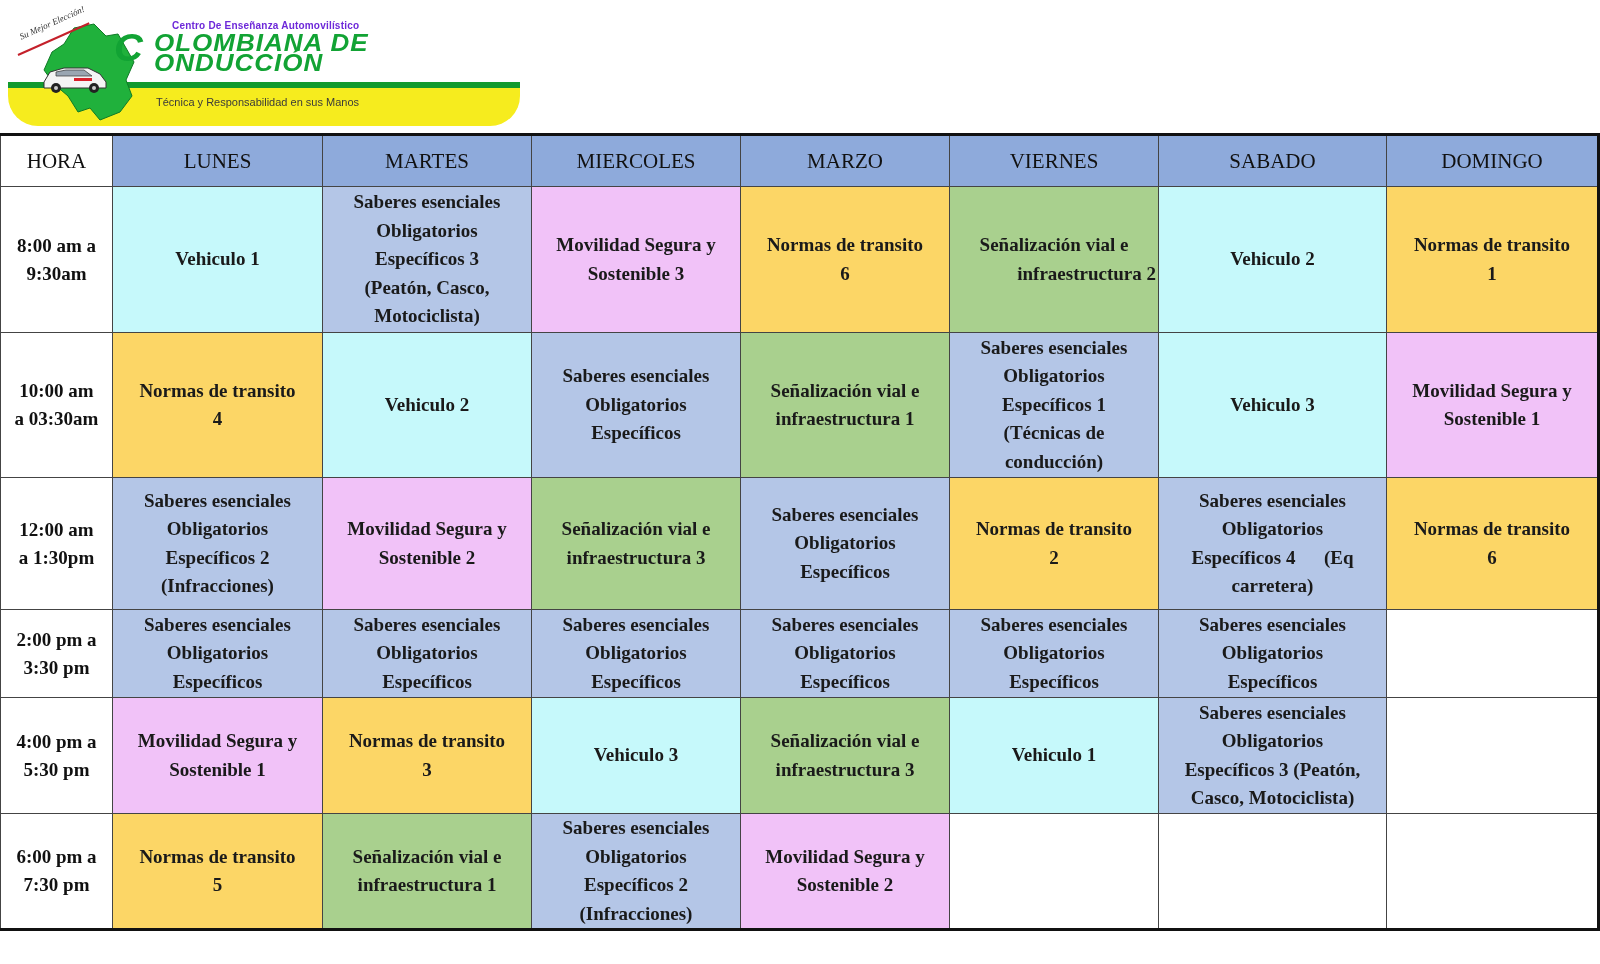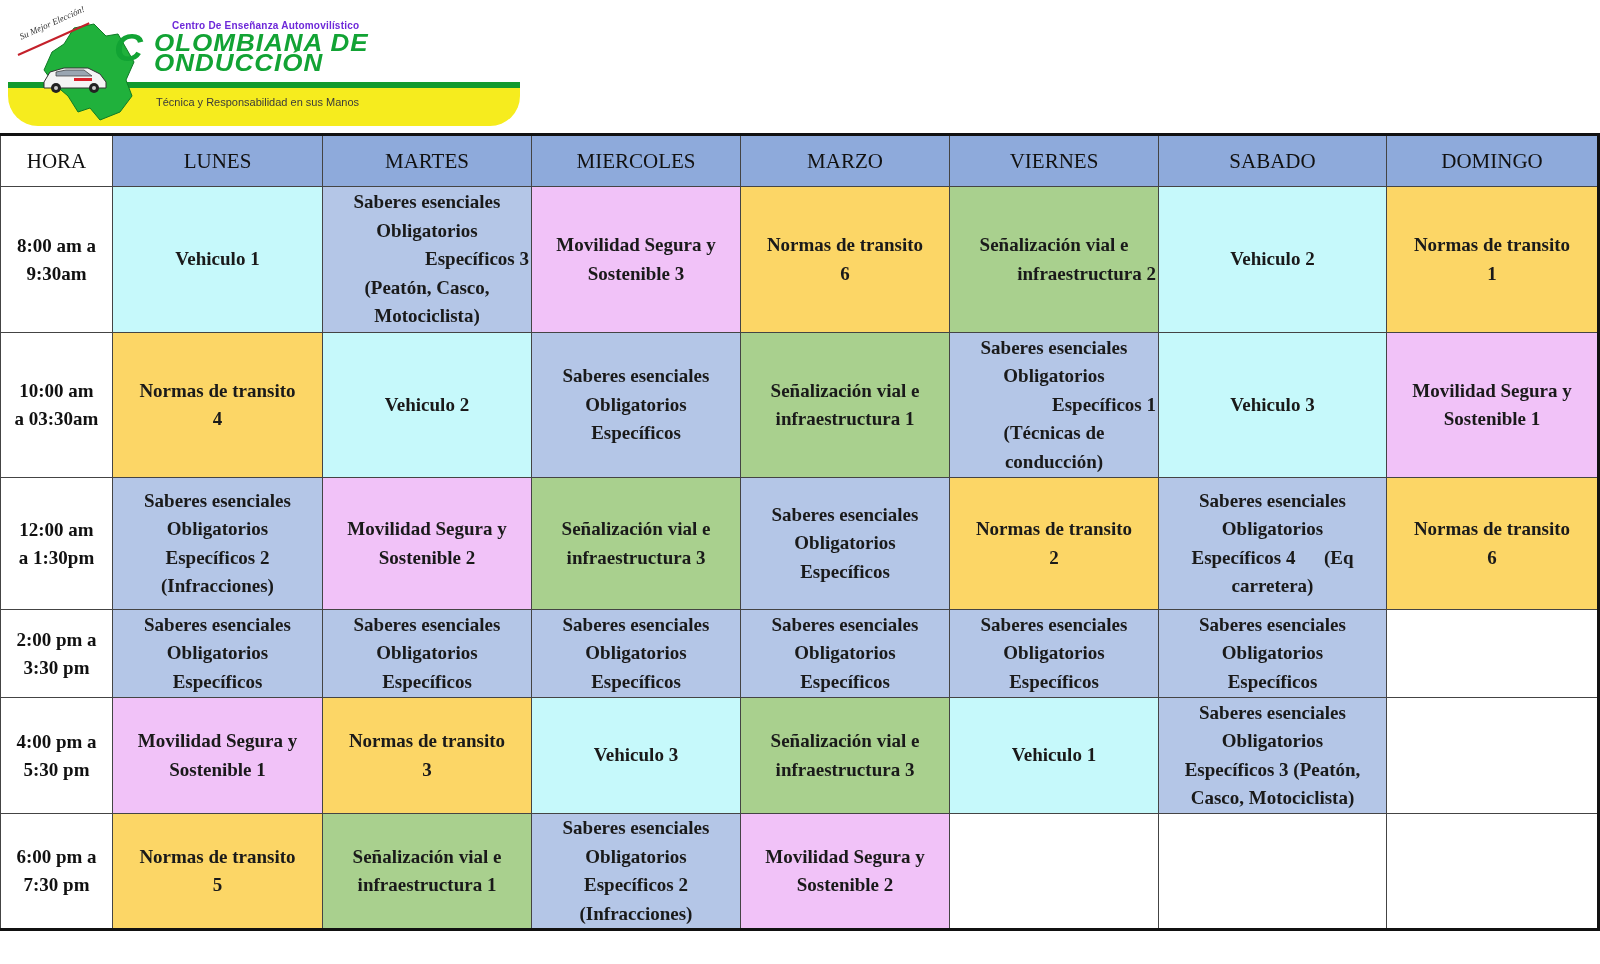--- a/index.html
+++ b/index.html
@@ -98,21 +98,21 @@
           <td class="hour">
             <div>8:00 am a</div>
             <div>9:30am</div>
           </td>
           <td class="c-vehiculo">
             <div style="white-space: pre;">Vehiculo 1</div>
           </td>
           <td class="c-saberes">
             <div style="white-space: pre;">Saberes esenciales</div>
             <div style="white-space: pre;">Obligatorios</div>
-            <div style="white-space: pre; text-align: right;">Específicos 3</div>
+            <div style="white-space: pre;">Específicos 3</div>
             <div style="white-space: pre;">(Peatón, Casco,</div>
             <div style="white-space: pre;">Motociclista)</div>
           </td>
           <td class="c-movilidad">
             <div style="white-space: pre;">Movilidad Segura y</div>
             <div style="white-space: pre;">Sostenible 3</div>
           </td>
           <td class="c-normas">
             <div style="white-space: pre;">Normas de transito</div>
             <div style="white-space: pre;">6</div>
@@ -146,21 +146,21 @@
             <div style="white-space: pre;">Obligatorios</div>
             <div style="white-space: pre;">Específicos</div>
           </td>
           <td class="c-senal">
             <div style="white-space: pre;">Señalización vial e</div>
             <div style="white-space: pre;">infraestructura 1</div>
           </td>
           <td class="c-saberes">
             <div style="white-space: pre;">Saberes esenciales</div>
             <div style="white-space: pre;">Obligatorios</div>
-            <div style="white-space: pre; text-align: right;">Específicos 1</div>
+            <div style="white-space: pre;">Específicos 1</div>
             <div style="white-space: pre;">(Técnicas de</div>
             <div style="white-space: pre;">conducción)</div>
           </td>
           <td class="c-vehiculo">
             <div style="white-space: pre;">Vehiculo 3</div>
           </td>
           <td class="c-movilidad">
             <div style="white-space: pre;">Movilidad Segura y</div>
             <div style="white-space: pre;">Sostenible 1</div>
           </td>

